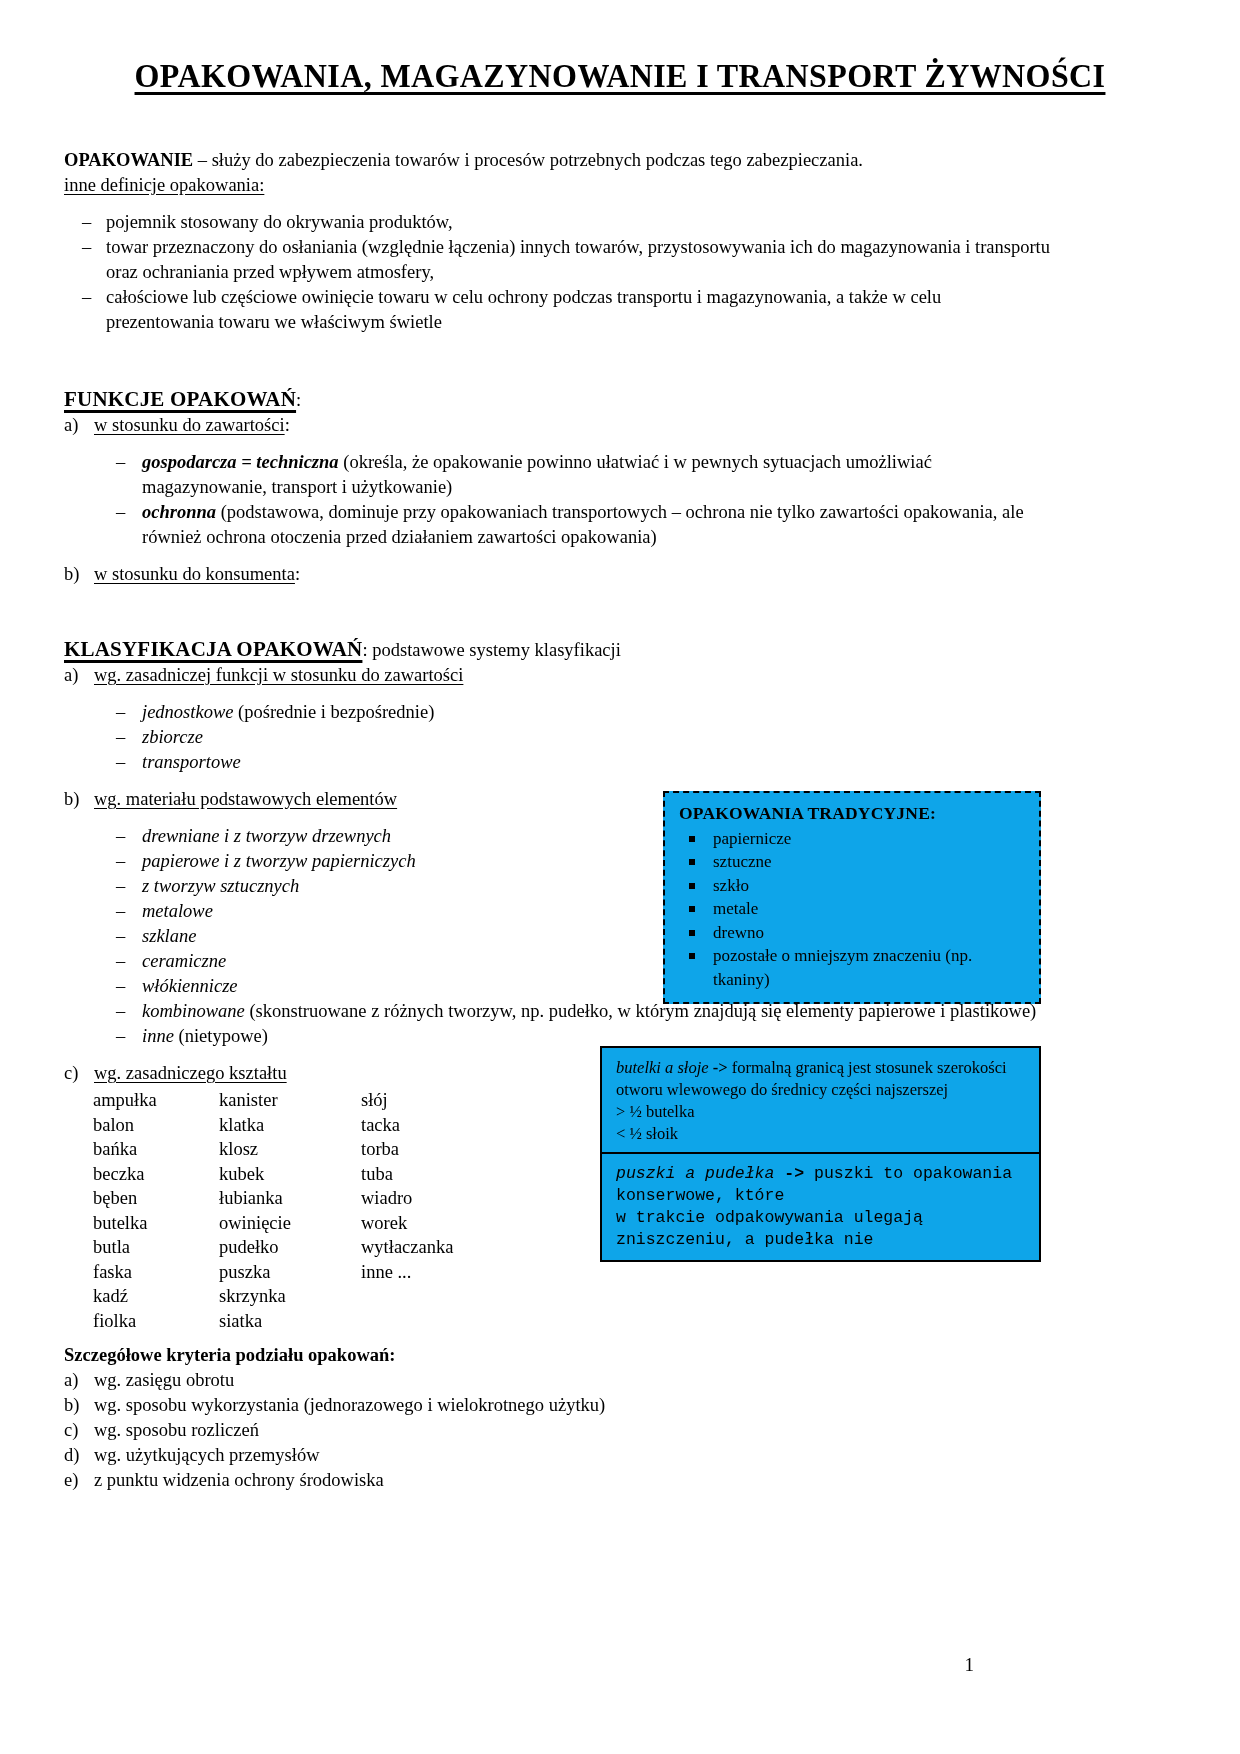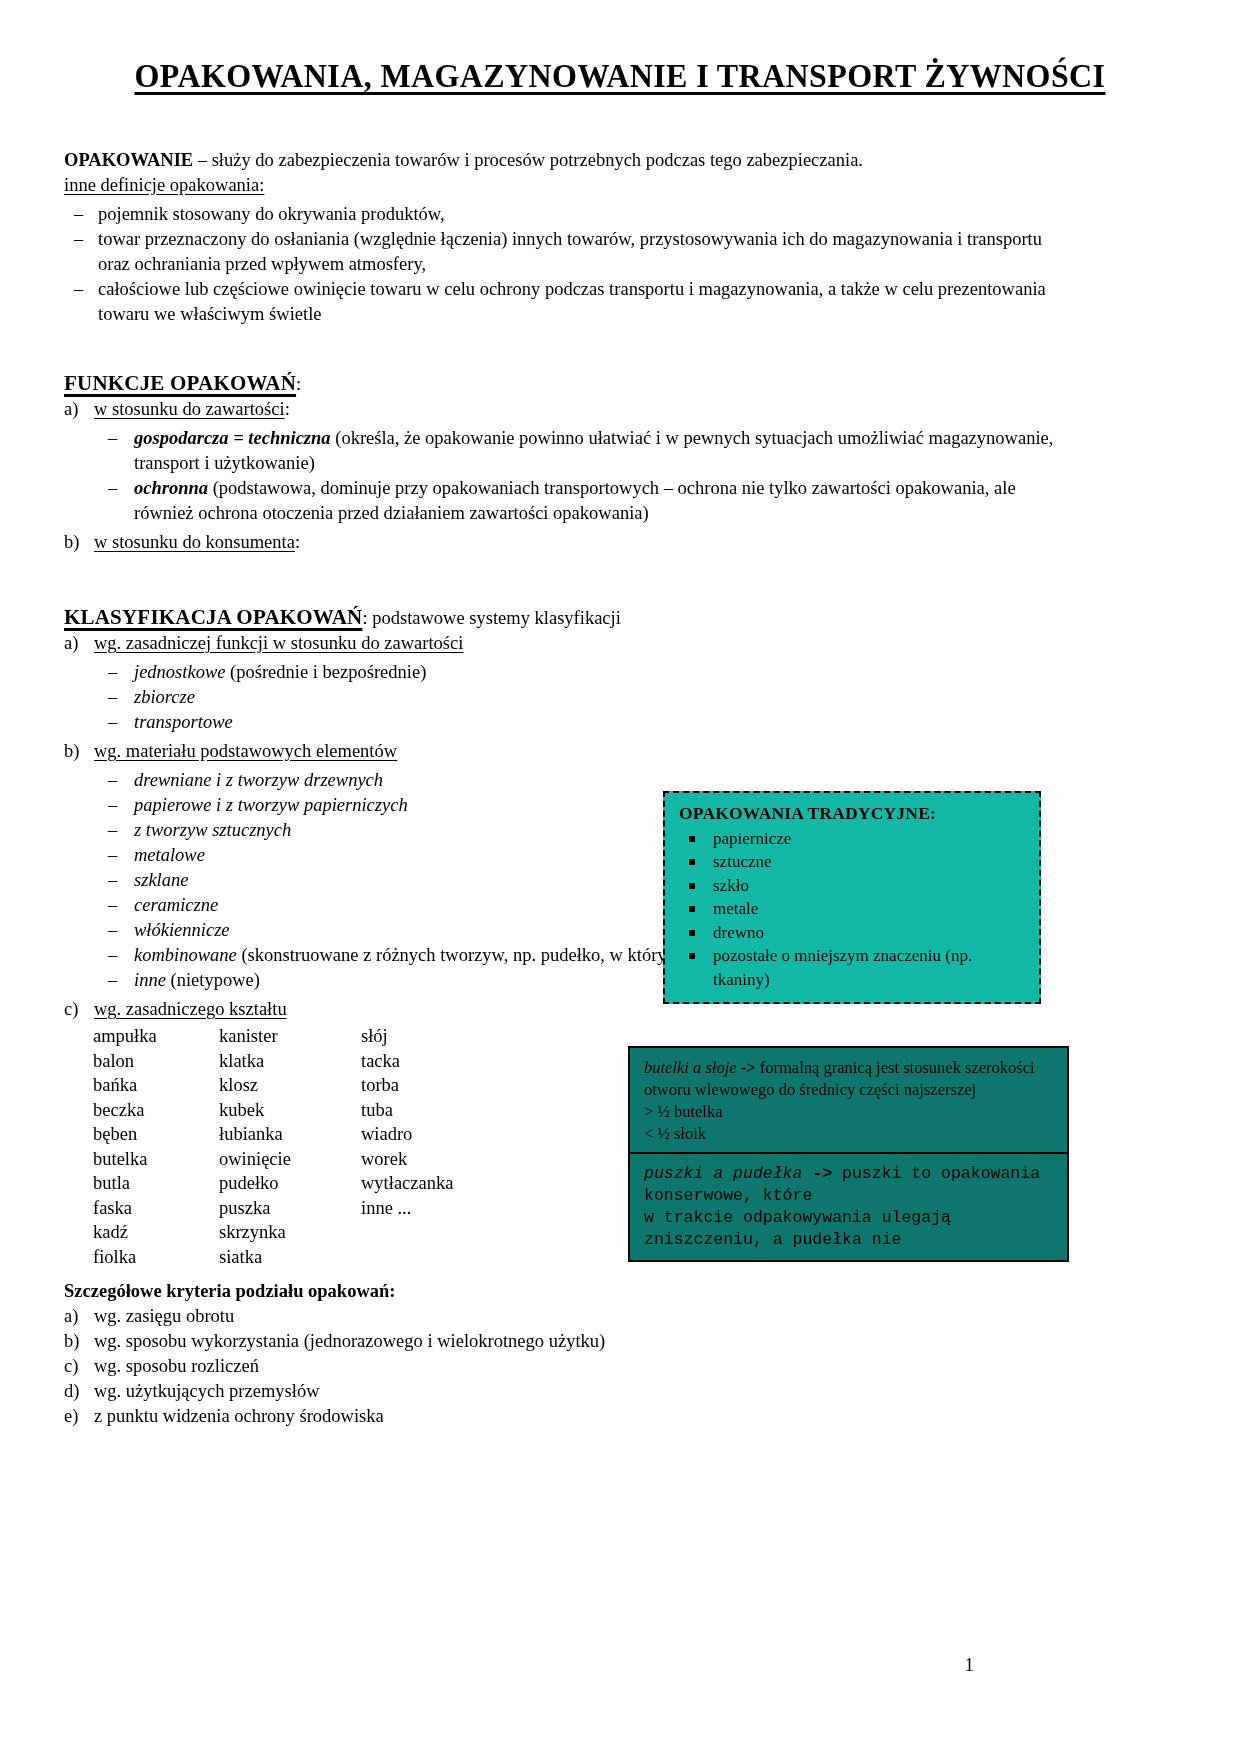--- a/index.html
+++ b/index.html
@@ -72,21 +72,21 @@
     font-size: 18.5px;
     text-decoration: none;
     letter-spacing: 0;
   }
   .spacer-sm { height: 10px; }
   .spacer-lg { height: 40px; }
 
   
   ul.dashlist {
     list-style: none;
-    margin: 4px;
+    margin: 12px;
     padding: 0;
   }
   ul.dashlist > li {
     position: relative;
     padding-left: 30px;
     margin: 0;
   }
   ul.dashlist > li::before {
     content: "\2013";
     position: absolute;
@@ -116,21 +116,21 @@
   .dashed-box {
     position: absolute;
     left: 663px;
     top: 791px;
     width: 378px;
     border: 2.5px dashed #000;
     padding: 9px 12px 11px 14px;
     box-sizing: border-box;
     font-size: 17px;
     line-height: 23.5px;
-    background: #14b8a6;
+    background: #0ea5e9;
   }
   .dashed-box .box-title {
     font-weight: bold;
     font-size: 17.5px;
     letter-spacing: 0.2px;
     margin-bottom: 1px;
   }
   ul.sqlist {
     list-style: none;
     margin: 0;
@@ -147,26 +147,25 @@
     top: 9px;
     width: 6px;
     height: 6px;
     background: #000;
   }
 
   
   .note-box {
     position: absolute;
     border: 2px solid #000;
-    background: #0f766e;
+    background: #0ea5e9;
     box-sizing: border-box;
     padding: 9px 12px 9px 14px;
     font-size: 16.5px;
     line-height: 22px;
-    margin-left: 28px;
   }
   #note-1 {
     left: 600px;
     top: 1046px;
     width: 441px;
   }
   #note-2 {
     left: 600px;
     top: 1152px;
     width: 441px;

